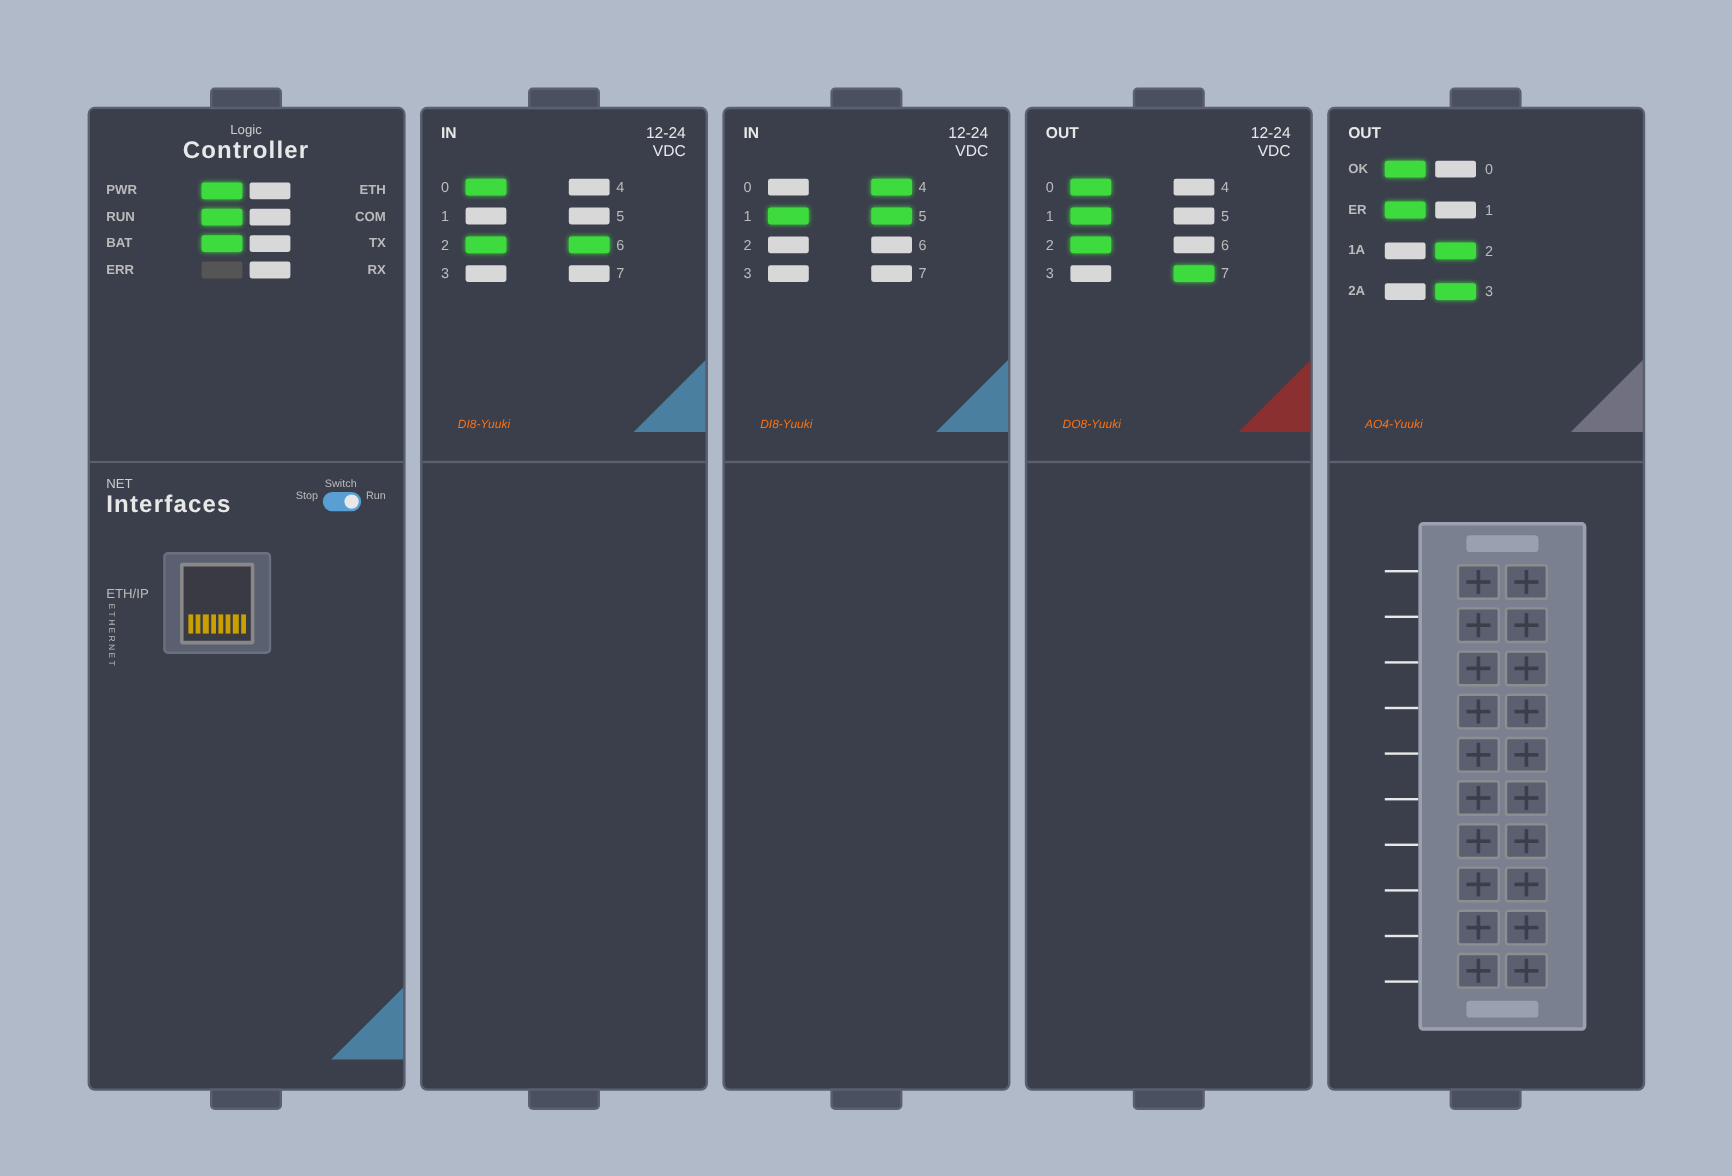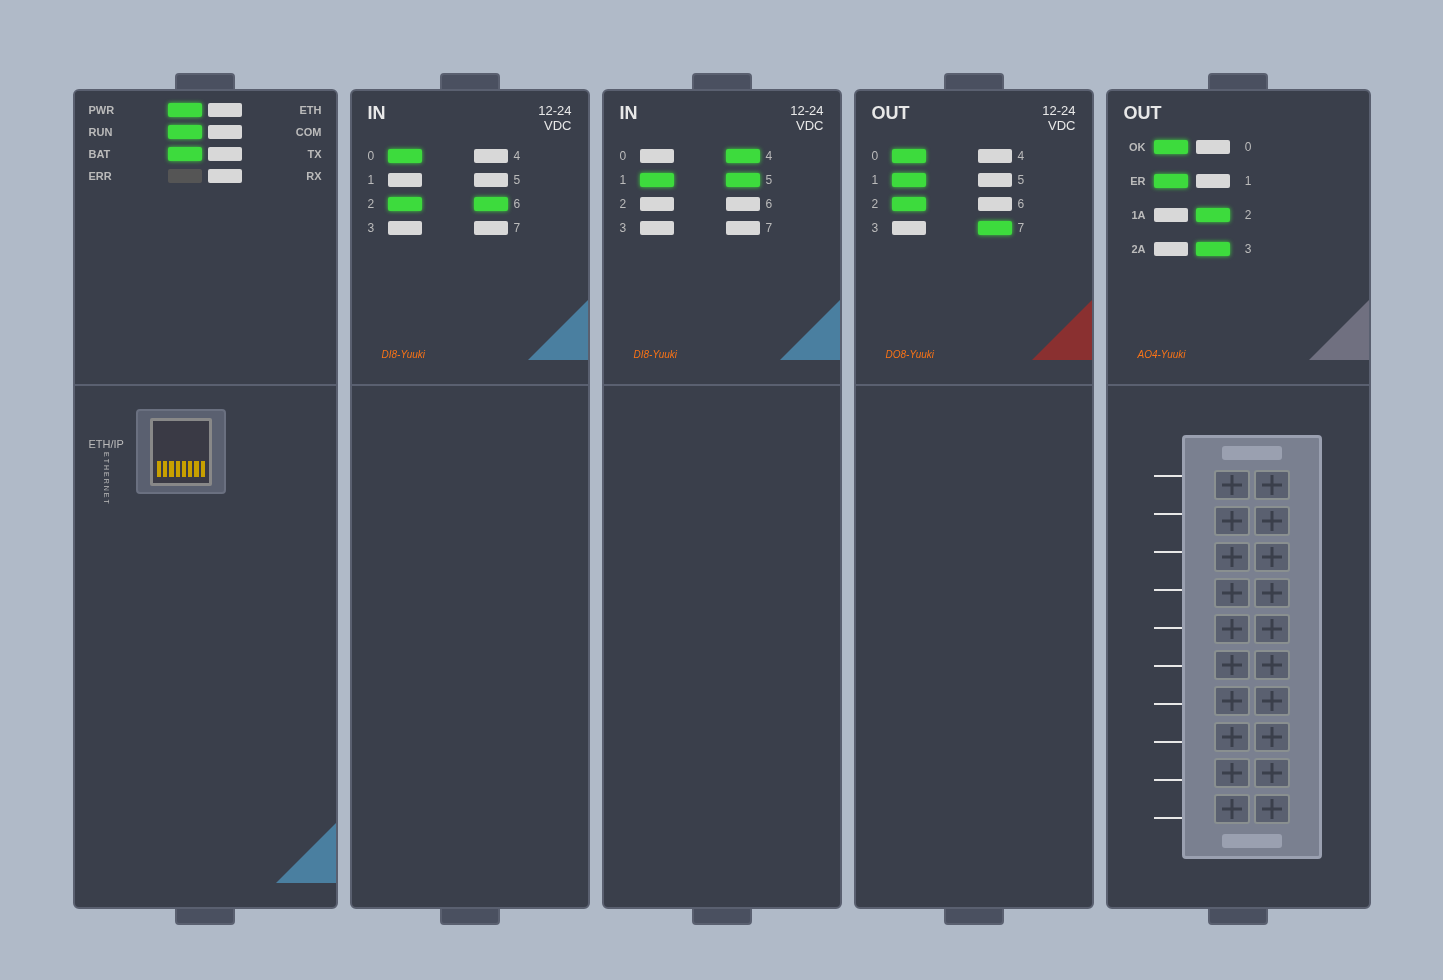--- a/index.html
+++ b/index.html
@@ -222,21 +222,21 @@
       height: 295px;
       border-bottom: 2px solid #5a6070;
     }
     .module-header {
       display: flex;
       justify-content: space-between;
       align-items: flex-start;
       margin-bottom: 16px;
     }
     .header-left {
-      font-size: 18px;
+      font-size: 13px;
       font-weight: bold;
       color: #e8e8e8;
     }
     .channel-grid {
       display: grid;
       grid-template-columns: 1fr 1fr;
       column-gap: 8px;
       row-gap: 10px;
     }
     .channel-item {
@@ -373,20 +373,24 @@
   </style>
 </head>
 <body>
 
 <div class="main-container">
 
   <div class="module logic-module" style="position:relative; margin-top: 18px;">
     <div class="module-top-clip"></div>
 
     <div class="logic-top-section">
+      <div class="logic-title">
+        <span class="small">Logic</span>
+        <span class="big">Controller</span>
+      </div>
 
       <div class="indicator-row">
         <span class="ind-label">PWR</span>
         <div class="led-pair">
           <div class="led led-green"></div>
           <div class="led led-white"></div>
         </div>
         <span class="ind-label-right">ETH</span>
       </div>
 
@@ -414,25 +418,41 @@
           <div class="led led-off"></div>
           <div class="led led-white"></div>
         </div>
         <span class="ind-label-right">RX</span>
       </div>
 
       <div class="corner-triangle corner-blue"></div>
     </div>
 
     <div class="net-section">
+      <div class="net-title">
+        <div class="net-title-text">
+          <span class="net-small">NET</span>
+          <span class="net-big">Interfaces</span>
+        </div>
+        <div class="switch-container">
+          <span style="font-size:9px;color:#bbb;">Switch</span>
+          <div class="switch-label-row">
+            <span>Stop</span>
+            <div class="toggle-switch">
+              <div class="toggle-knob"></div>
+            </div>
+            <span>Run</span>
+          </div>
+        </div>
+      </div>
 
 
 
       <div class="port-item">
-        <div style="display:flex;flex-direction:column;align-items:center;gap:2px;margin-top:40px;">
+        <div style="display:flex;flex-direction:column;gap:2px;margin-top:40px;">
           <span style="font-size:11px;color:#bbb;writing-mode:horizontal-tb;">ETH/IP</span>
           <span class="eth-label-vert" style="font-size:7px;color:#bbb;writing-mode:vertical-lr;letter-spacing:2px;">ETHERNET</span>
         </div>
         <div class="port-visual" style="width:90px;height:85px;">
 
           <div style="width:62px;height:68px;background:#3a3a45;border:3px solid #888;border-radius:2px;display:flex;flex-direction:column;justify-content:flex-end;padding:4px;">
             <div style="display:flex;gap:2px;margin-bottom:2px;">
               <div style="width:5px;height:16px;background:#c8a000;"></div>
               <div style="width:5px;height:16px;background:#c8a000;"></div>
               <div style="width:5px;height:16px;background:#c8a000;"></div>
@@ -617,21 +637,21 @@
   </div>
 
   <div class="module ao4-module" style="position:relative; margin-top: 18px;">
     <div class="module-top-clip"></div>
 
     <div class="ao4-top" style="position:relative;">
       <div class="module-header" style="margin-bottom:16px;">
         <span class="header-left">OUT</span>
       </div>
 
-      <div style="display:flex;flex-direction:column;gap:10px;text-align:right;">
+      <div style="display:flex;flex-direction:column;gap:10px;">
         <div class="ao4-channel-row">
           <span class="ao4-label">OK</span>
           <div class="led led-green"></div>
           <div class="led led-white"></div>
           <span class="channel-num">0</span>
         </div>
         <div class="ao4-channel-row">
           <span class="ao4-label">ER</span>
           <div class="led led-green"></div>
           <div class="led led-white"></div>

